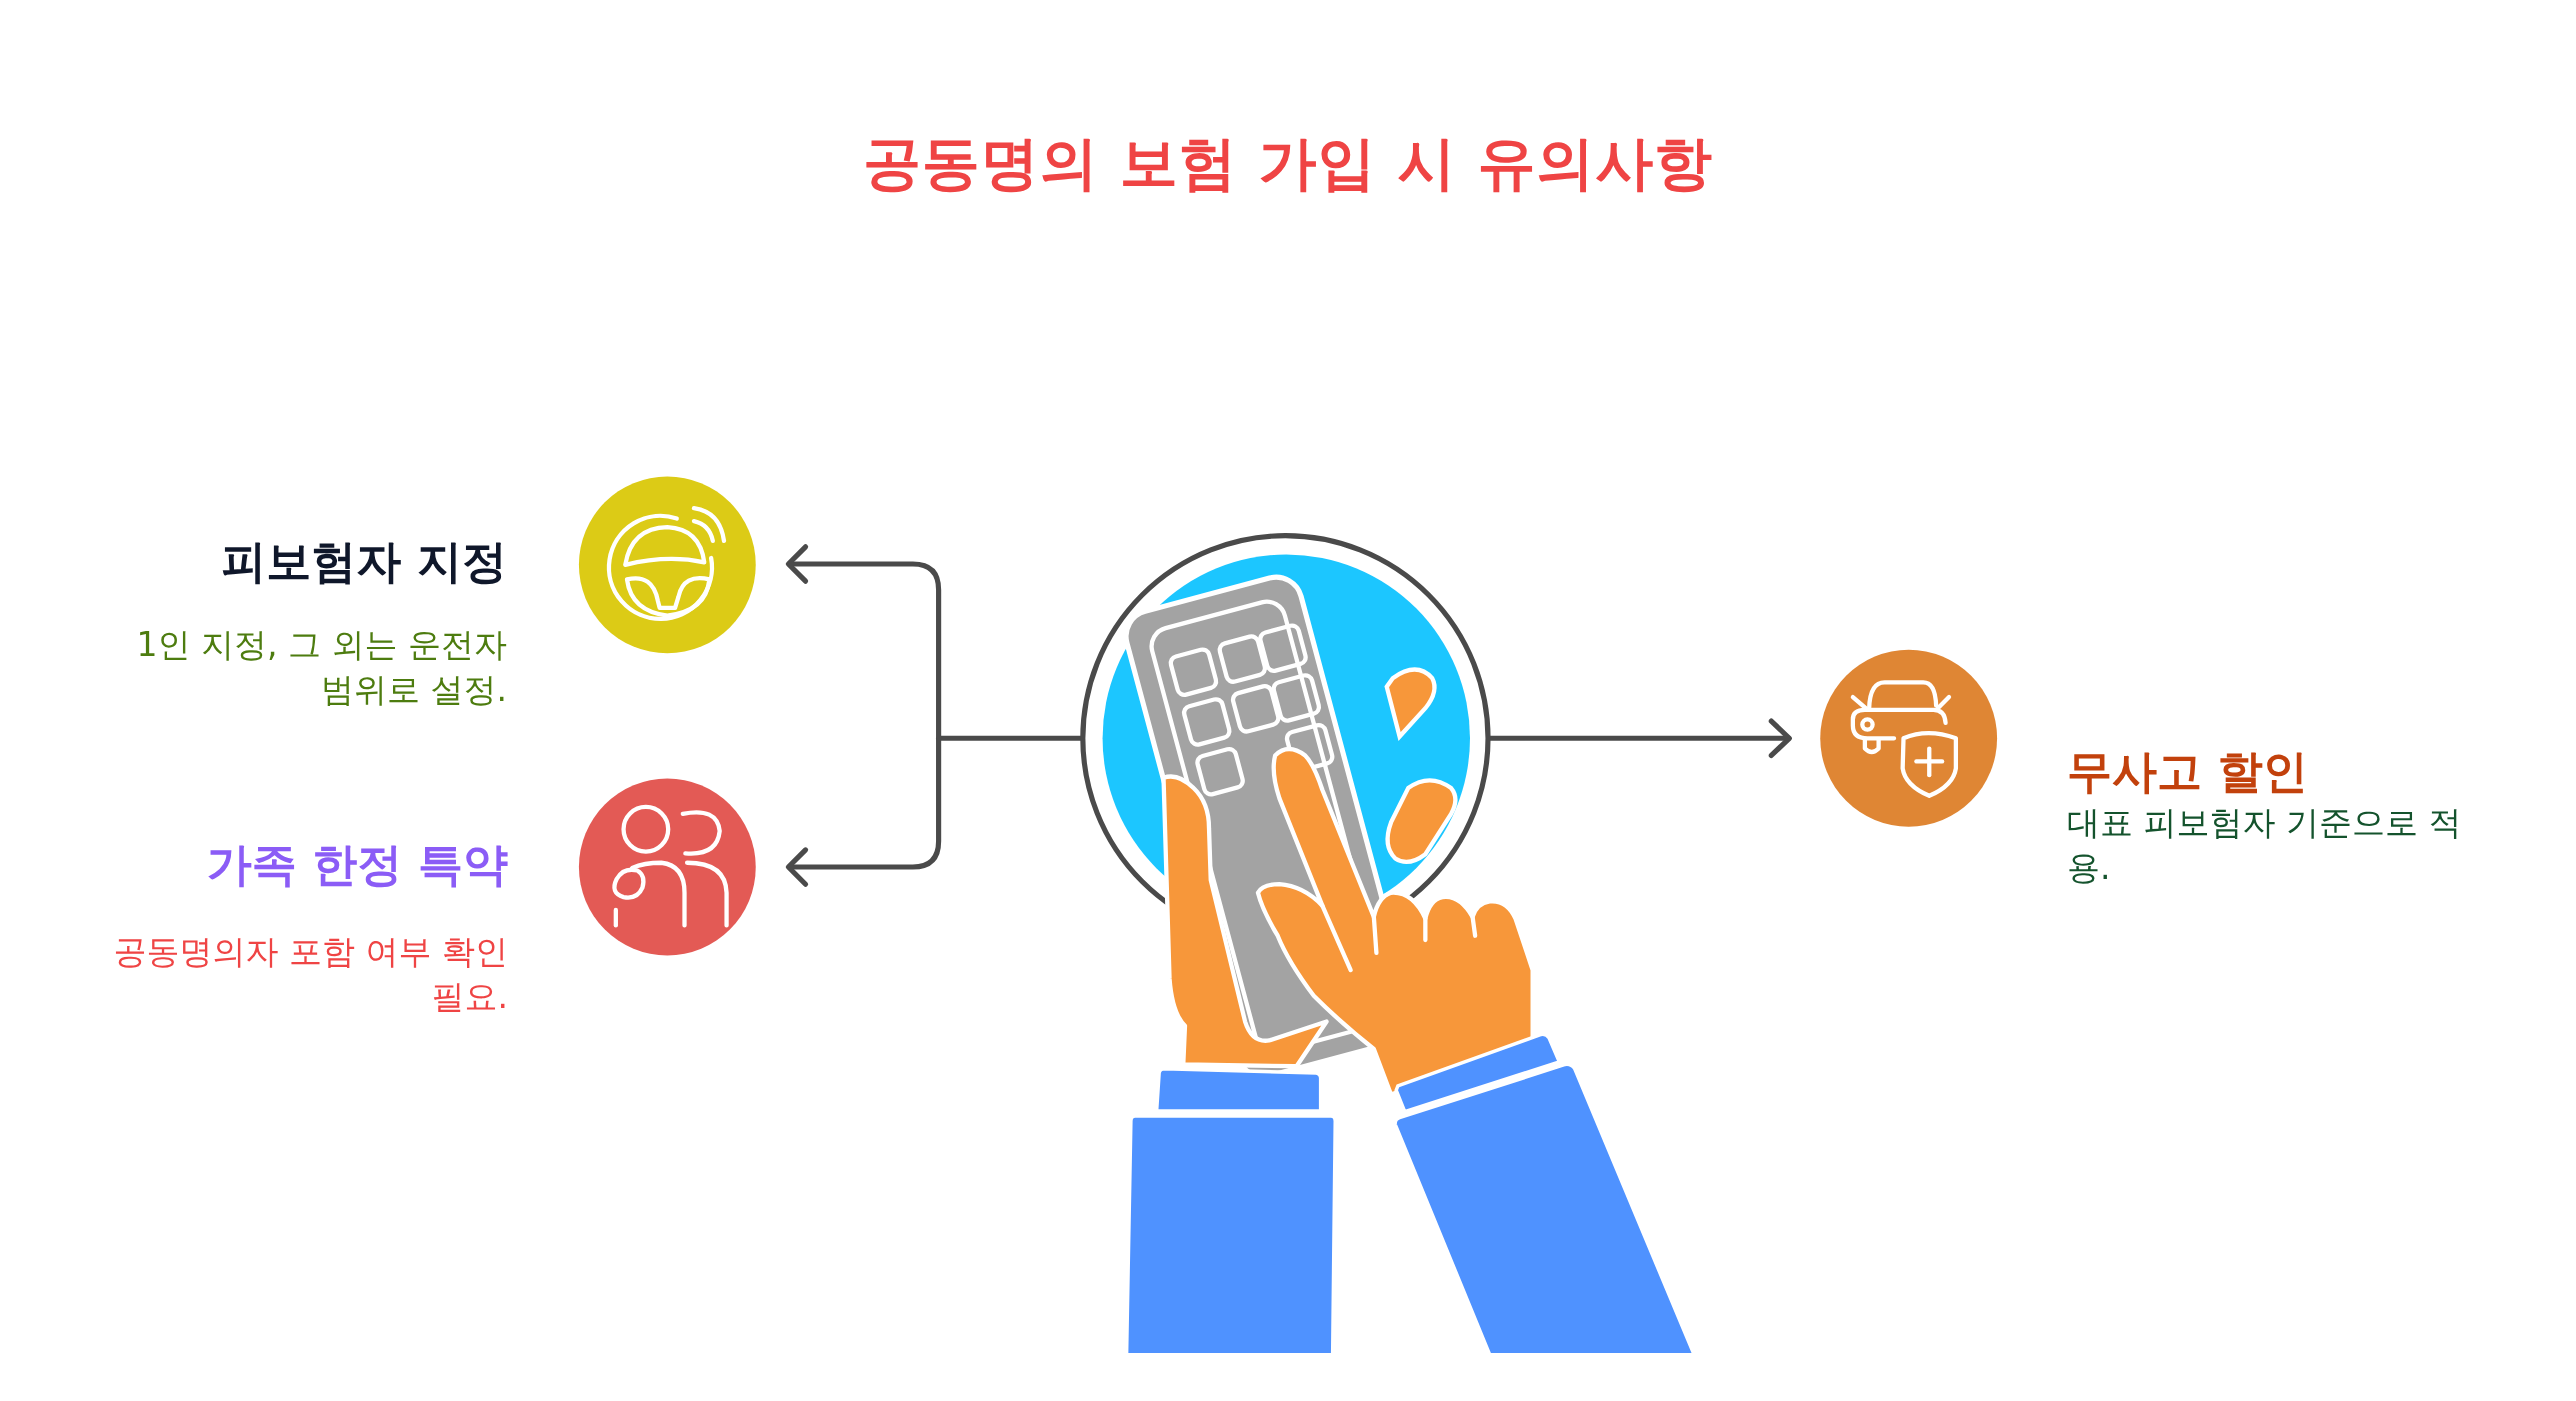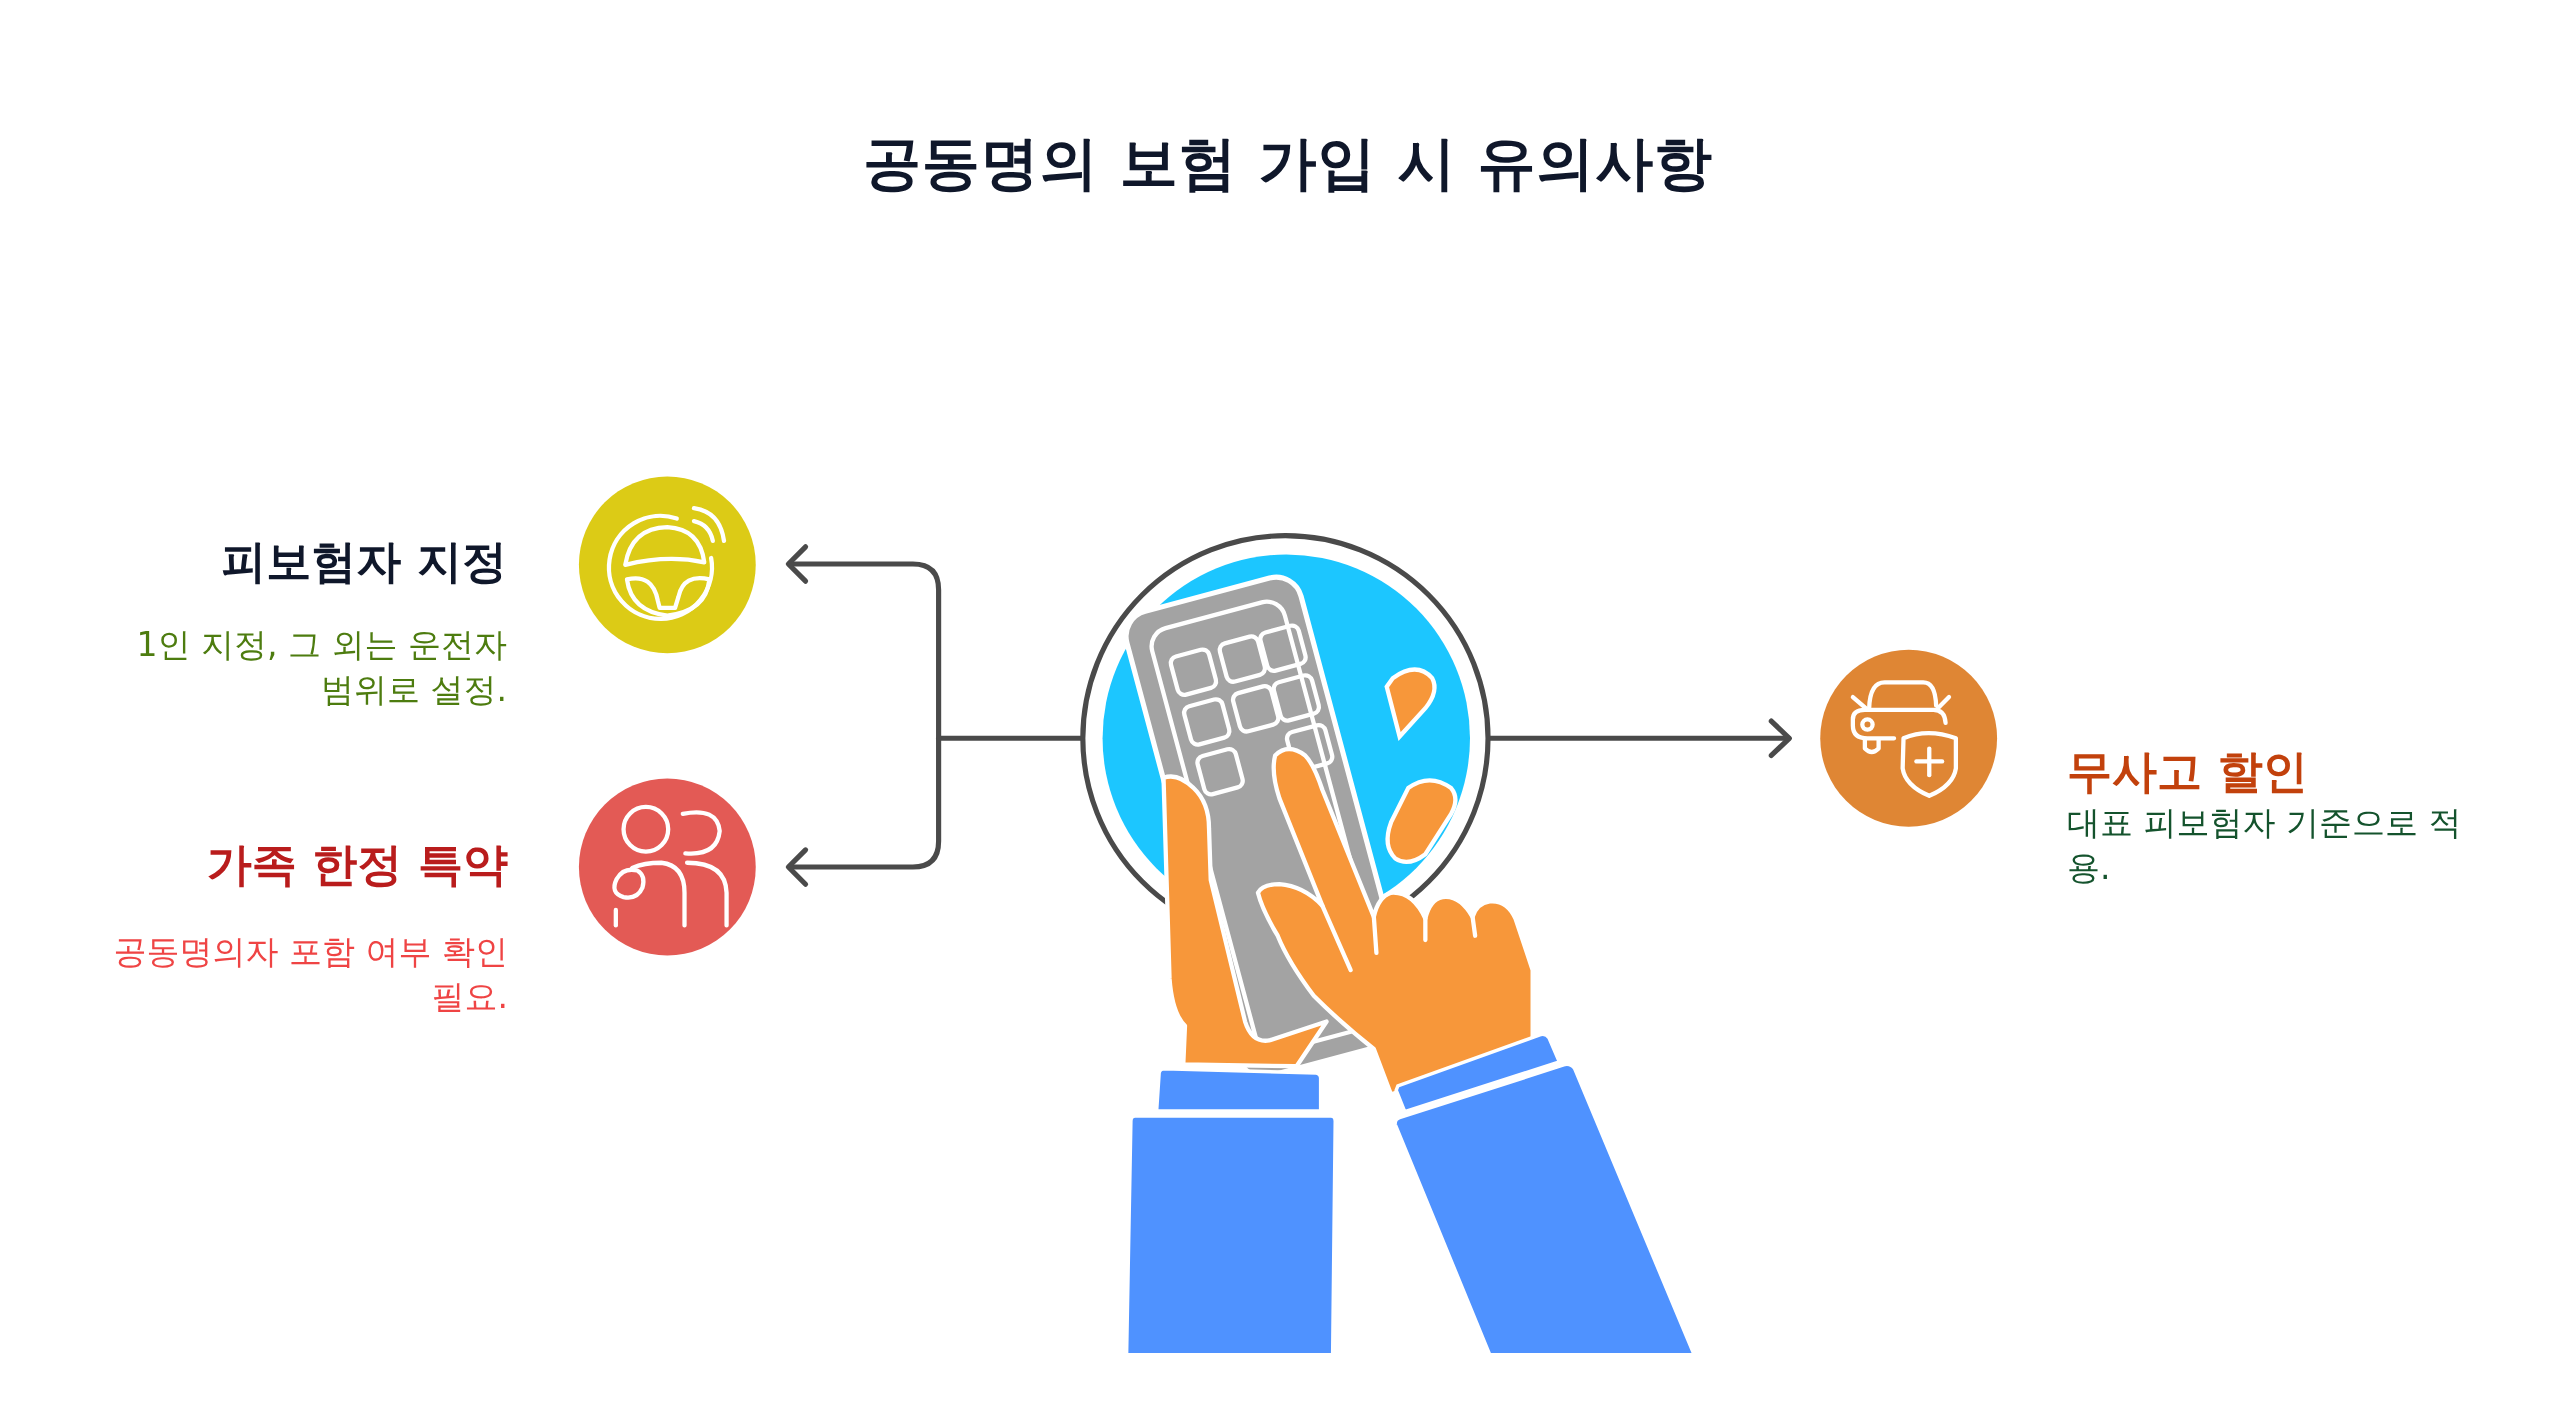--- a/index.html
+++ b/index.html
@@ -1,19 +1,19 @@
 <!DOCTYPE html>
 <html style="font-size:13.7px"><head>
 <meta charset="utf-8">
 <style>
   html, body { margin: 0; padding: 0; background: #ffffff; }
   body { width: 2576px; height: 1401px; position: relative; overflow: hidden;
          font-family: "DejaVu Sans", "Liberation Sans", sans-serif; }
   .title { position: absolute; left: 0; width: 2576px; top: 125px; text-align: center;
-           font-size: 58px; font-weight: bold; color: #0f172a; letter-spacing: 0.9px; }
+           font-size: 58px; font-weight: bold; color: #ef4444; letter-spacing: 0.9px; }
   .heading { position: absolute; font-size: 45px; font-weight: bold; white-space: nowrap; line-height: 52px; }
   .body-text { position: absolute; font-size: 33px; line-height: 45px; }
   .left { text-align: right; }
   .rightside { text-align: left; }
   svg.canvas { position: absolute; left: 0; top: 0; }
 </style>
 </head>
 <body>
 
 <div class="title">공동명의 보험 가입 시 유의사항</div>
@@ -121,21 +121,21 @@
 
 <div>
   <div class="heading left" style="right:2069px; top:536px; color:#0f172a;">피보험자 지정</div>
   <div class="body-text left" style="right:2069px; top:622px; color:#4d7c0f; white-space:nowrap;">
     <div>1인 지정, 그 외는 운전자</div>
     <div>범위로 설정.</div>
   </div>
 </div>
 
 <div>
-  <div class="heading left" style="right:2068px; top:839px; color:#b91c1c;">가족 한정 특약</div>
+  <div class="heading left" style="right:2068px; top:839px; color:#8b5cf6;">가족 한정 특약</div>
   <div class="body-text left" style="right:2068px; top:929px; color:#ef4444; white-space:nowrap;">
     <div>공동명의자 포함 여부 확인</div>
     <div>필요.</div>
   </div>
 </div>
 
 <div>
   <div class="heading rightside" style="left:2067px; top:746px; color:#c2410c;">무사고 할인</div>
   <div class="body-text rightside" style="left:2067px; top:800px; color:#14532d; white-space:nowrap;">
     <div>대표 피보험자 기준으로 적</div>

